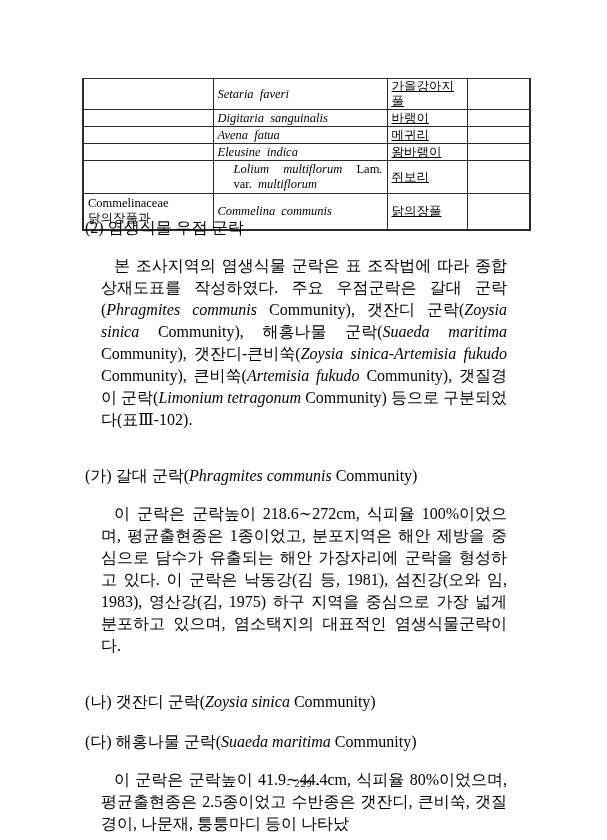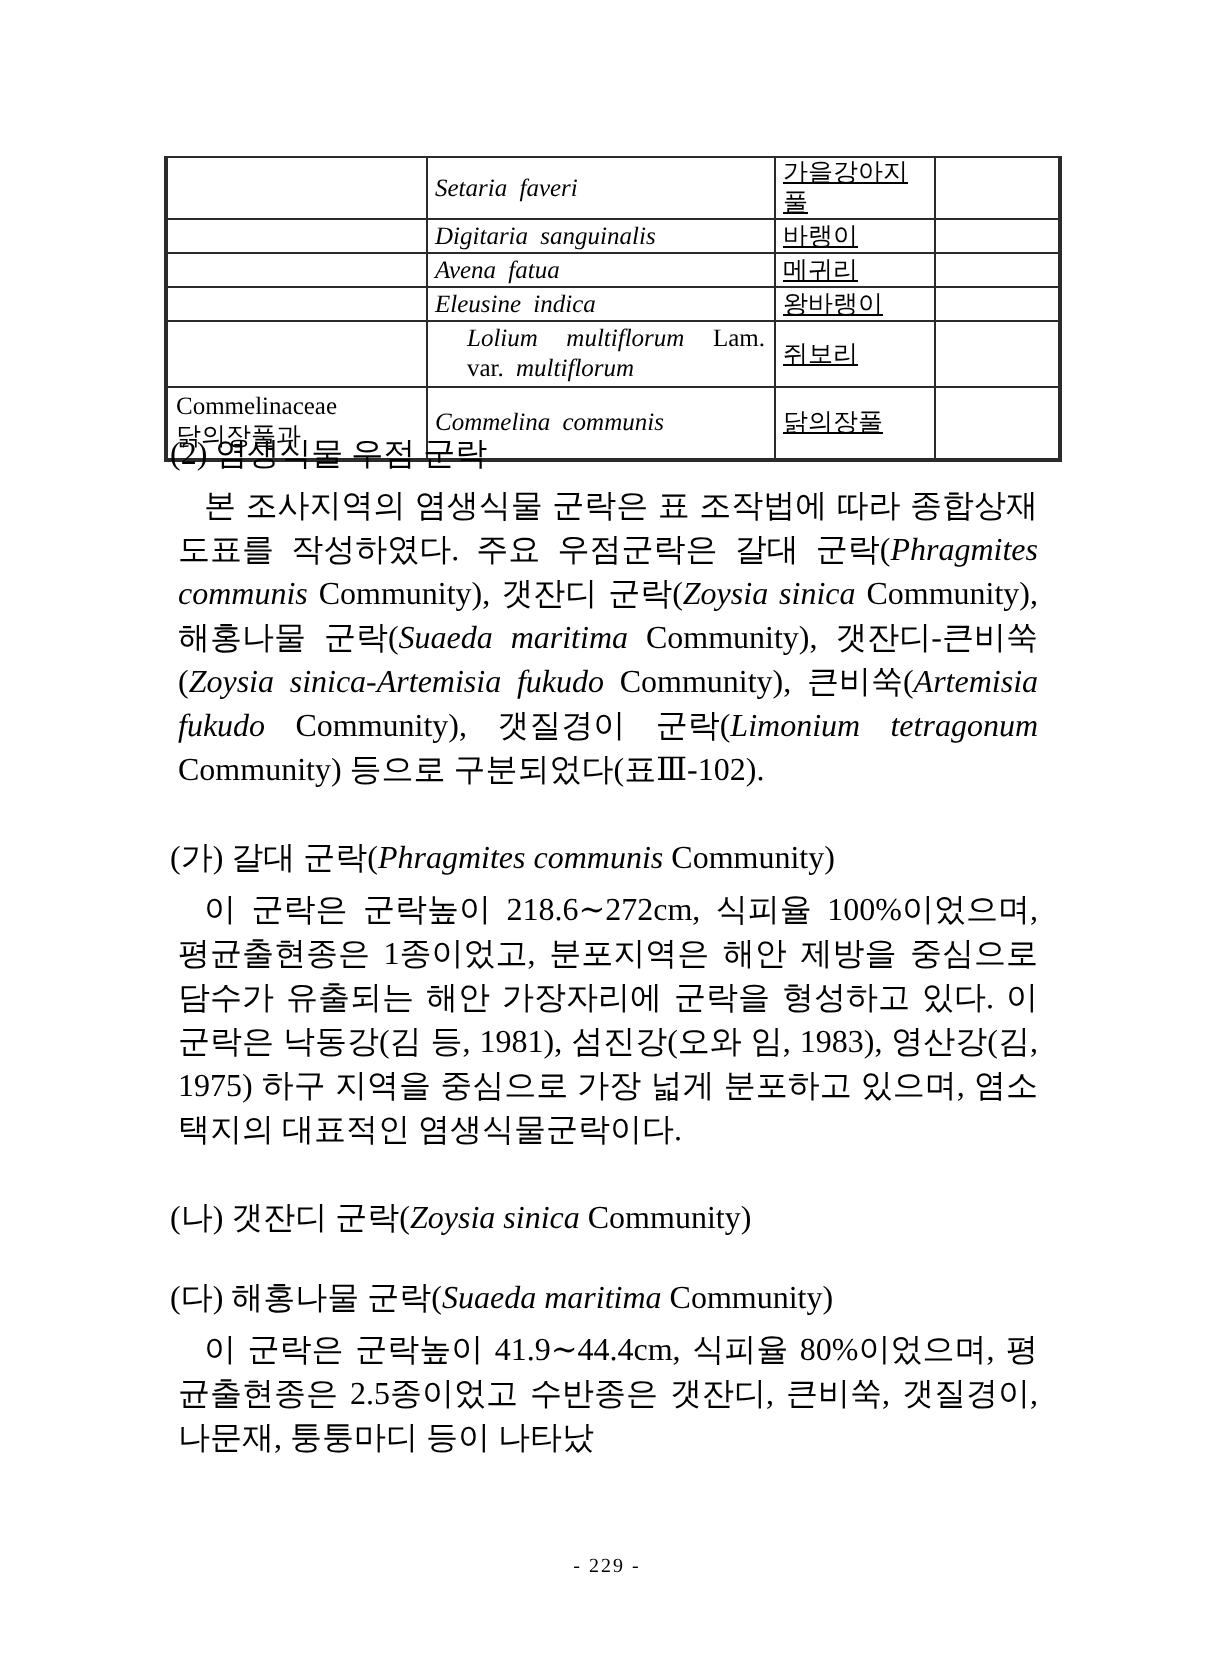--- a/index.html
+++ b/index.html
@@ -49,21 +49,21 @@
   .body-text {
     position: absolute;
     left: 85px;
     top: 217px;
     width: 438px;
     font-size: 16px;
     line-height: 22px;
     text-align: justify;
   }
   .heading { margin: 0; text-align: left; }
-  .para { margin: 4px; text-indent: 13px; }
+  .para { margin: 16px; text-indent: 13px; }
   .para i, .heading i { font-style: italic; }
   .gap { height: 18px; }
 
   
   .footer {
     position: absolute;
     top: 778px;
     left: 0;
     right: 0;
     text-align: center;

